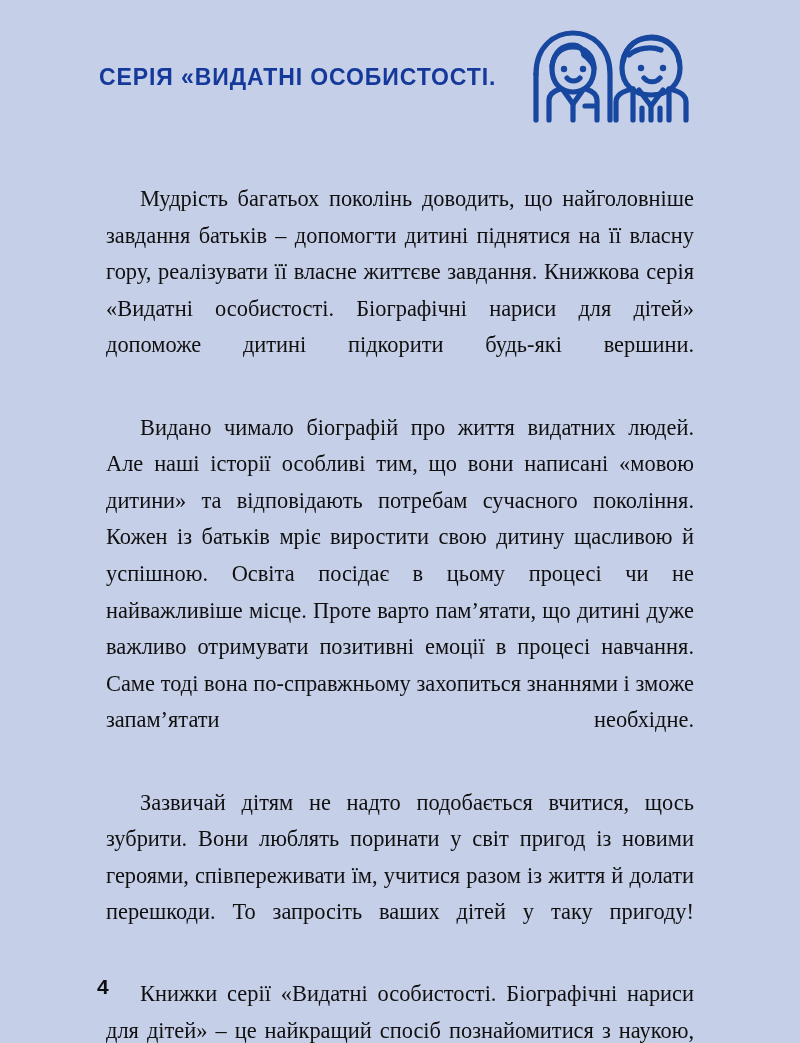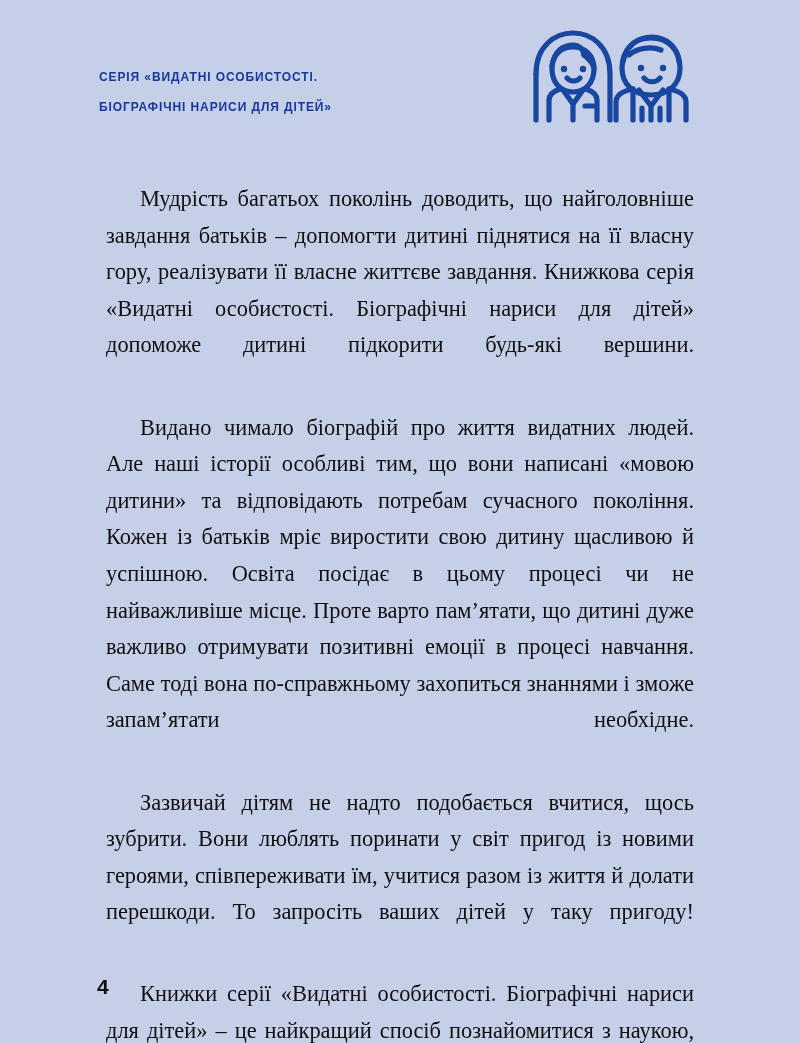--- a/index.html
+++ b/index.html
@@ -33,21 +33,21 @@
     height: 160px;
   }
 
   .series-heading {
     position: absolute;
     left: 99px;
     top: 62px;
     width: 420px;
     font-family: "Liberation Sans", "DejaVu Sans", sans-serif;
     font-weight: bold;
-    font-size: 12px;
+    font-size: 23px;
     line-height: 30px;
     letter-spacing: 0.9px;
     color: #15399a;
     text-transform: uppercase;
   }
   .series-heading .hline {
     display: block;
     white-space: nowrap;
   }
 
@@ -107,21 +107,20 @@
 </style>
 </head>
 <body>
 
 <div class="page">
 
   <div class="header">
 
     <div class="series-heading">
       <span class="hline">Серія «Видатні особистості.</span>
-      <span class="hline">Біографічні нариси для дітей»</span>
     </div>
 
     <div class="illustration">
       <svg viewBox="0 0 186 118" xmlns="http://www.w3.org/2000/svg" fill="none" stroke="#17479e" stroke-width="5.2" stroke-linecap="round" stroke-linejoin="round">
 
         <g>
 
           <path d="M15 52 C15 24, 34 11, 52 11 C70 11, 89 24, 89 52 L89 98"></path>
           <path d="M15 52 L15 98"></path>
 

